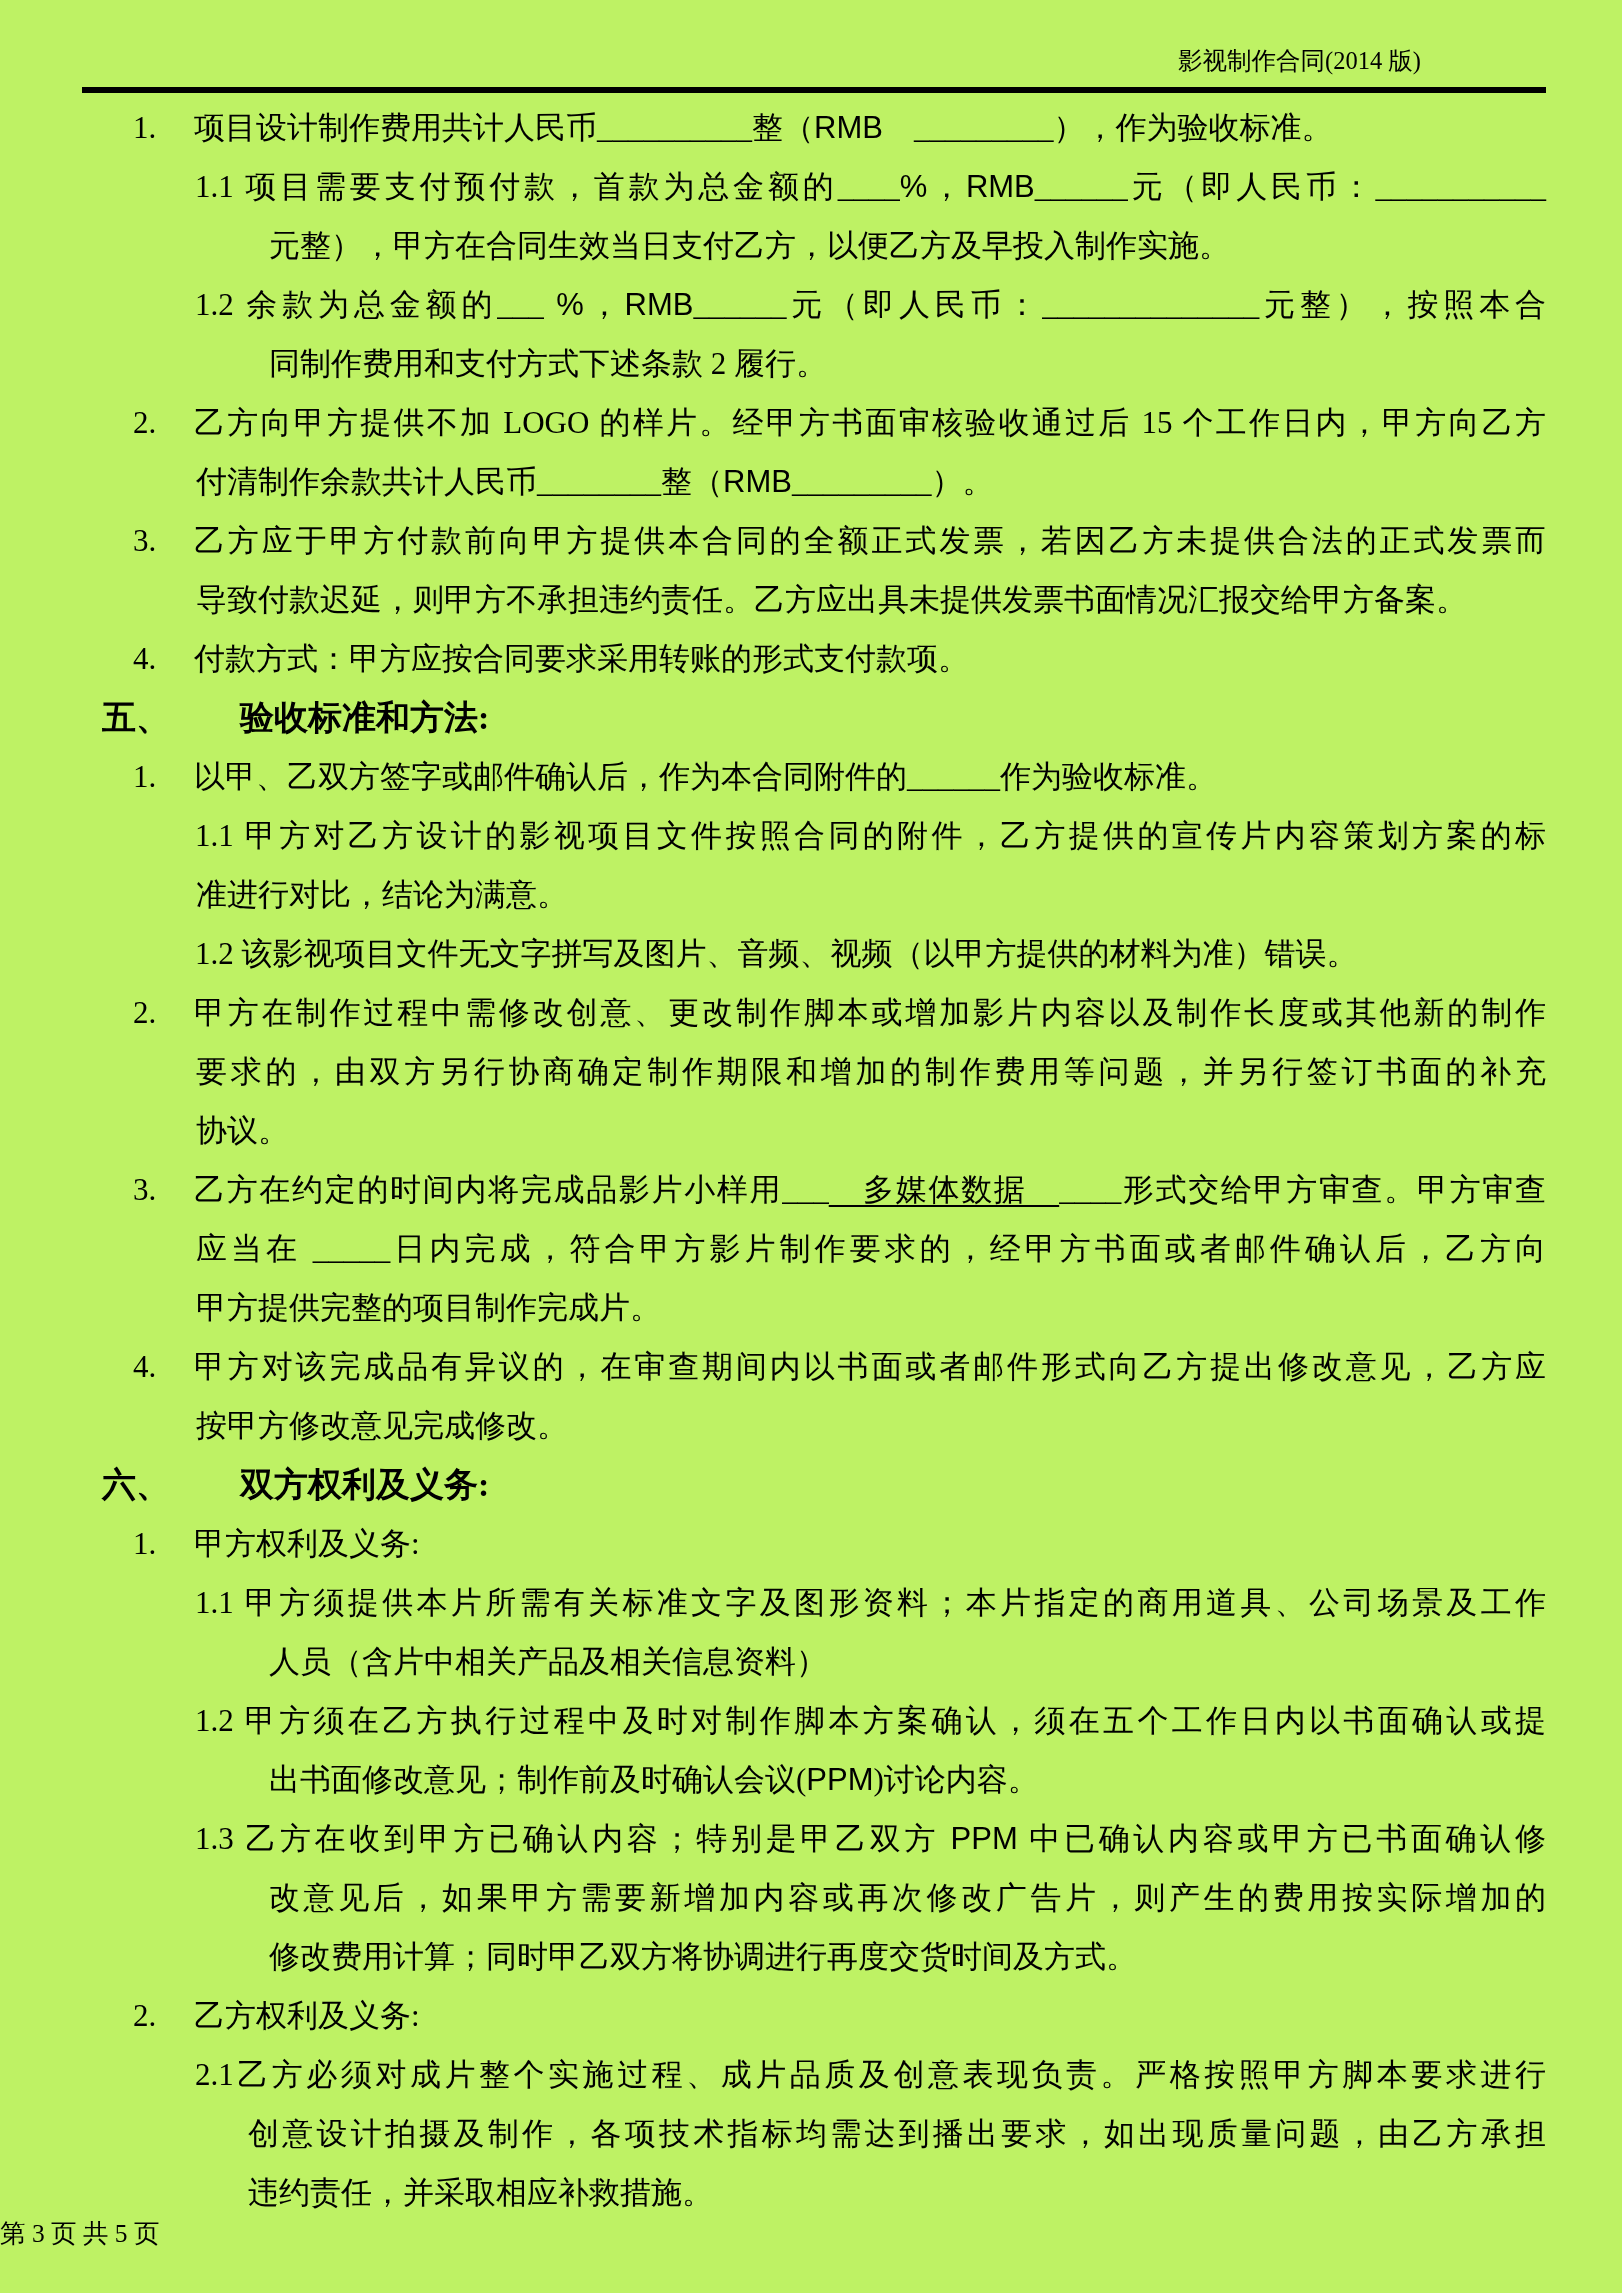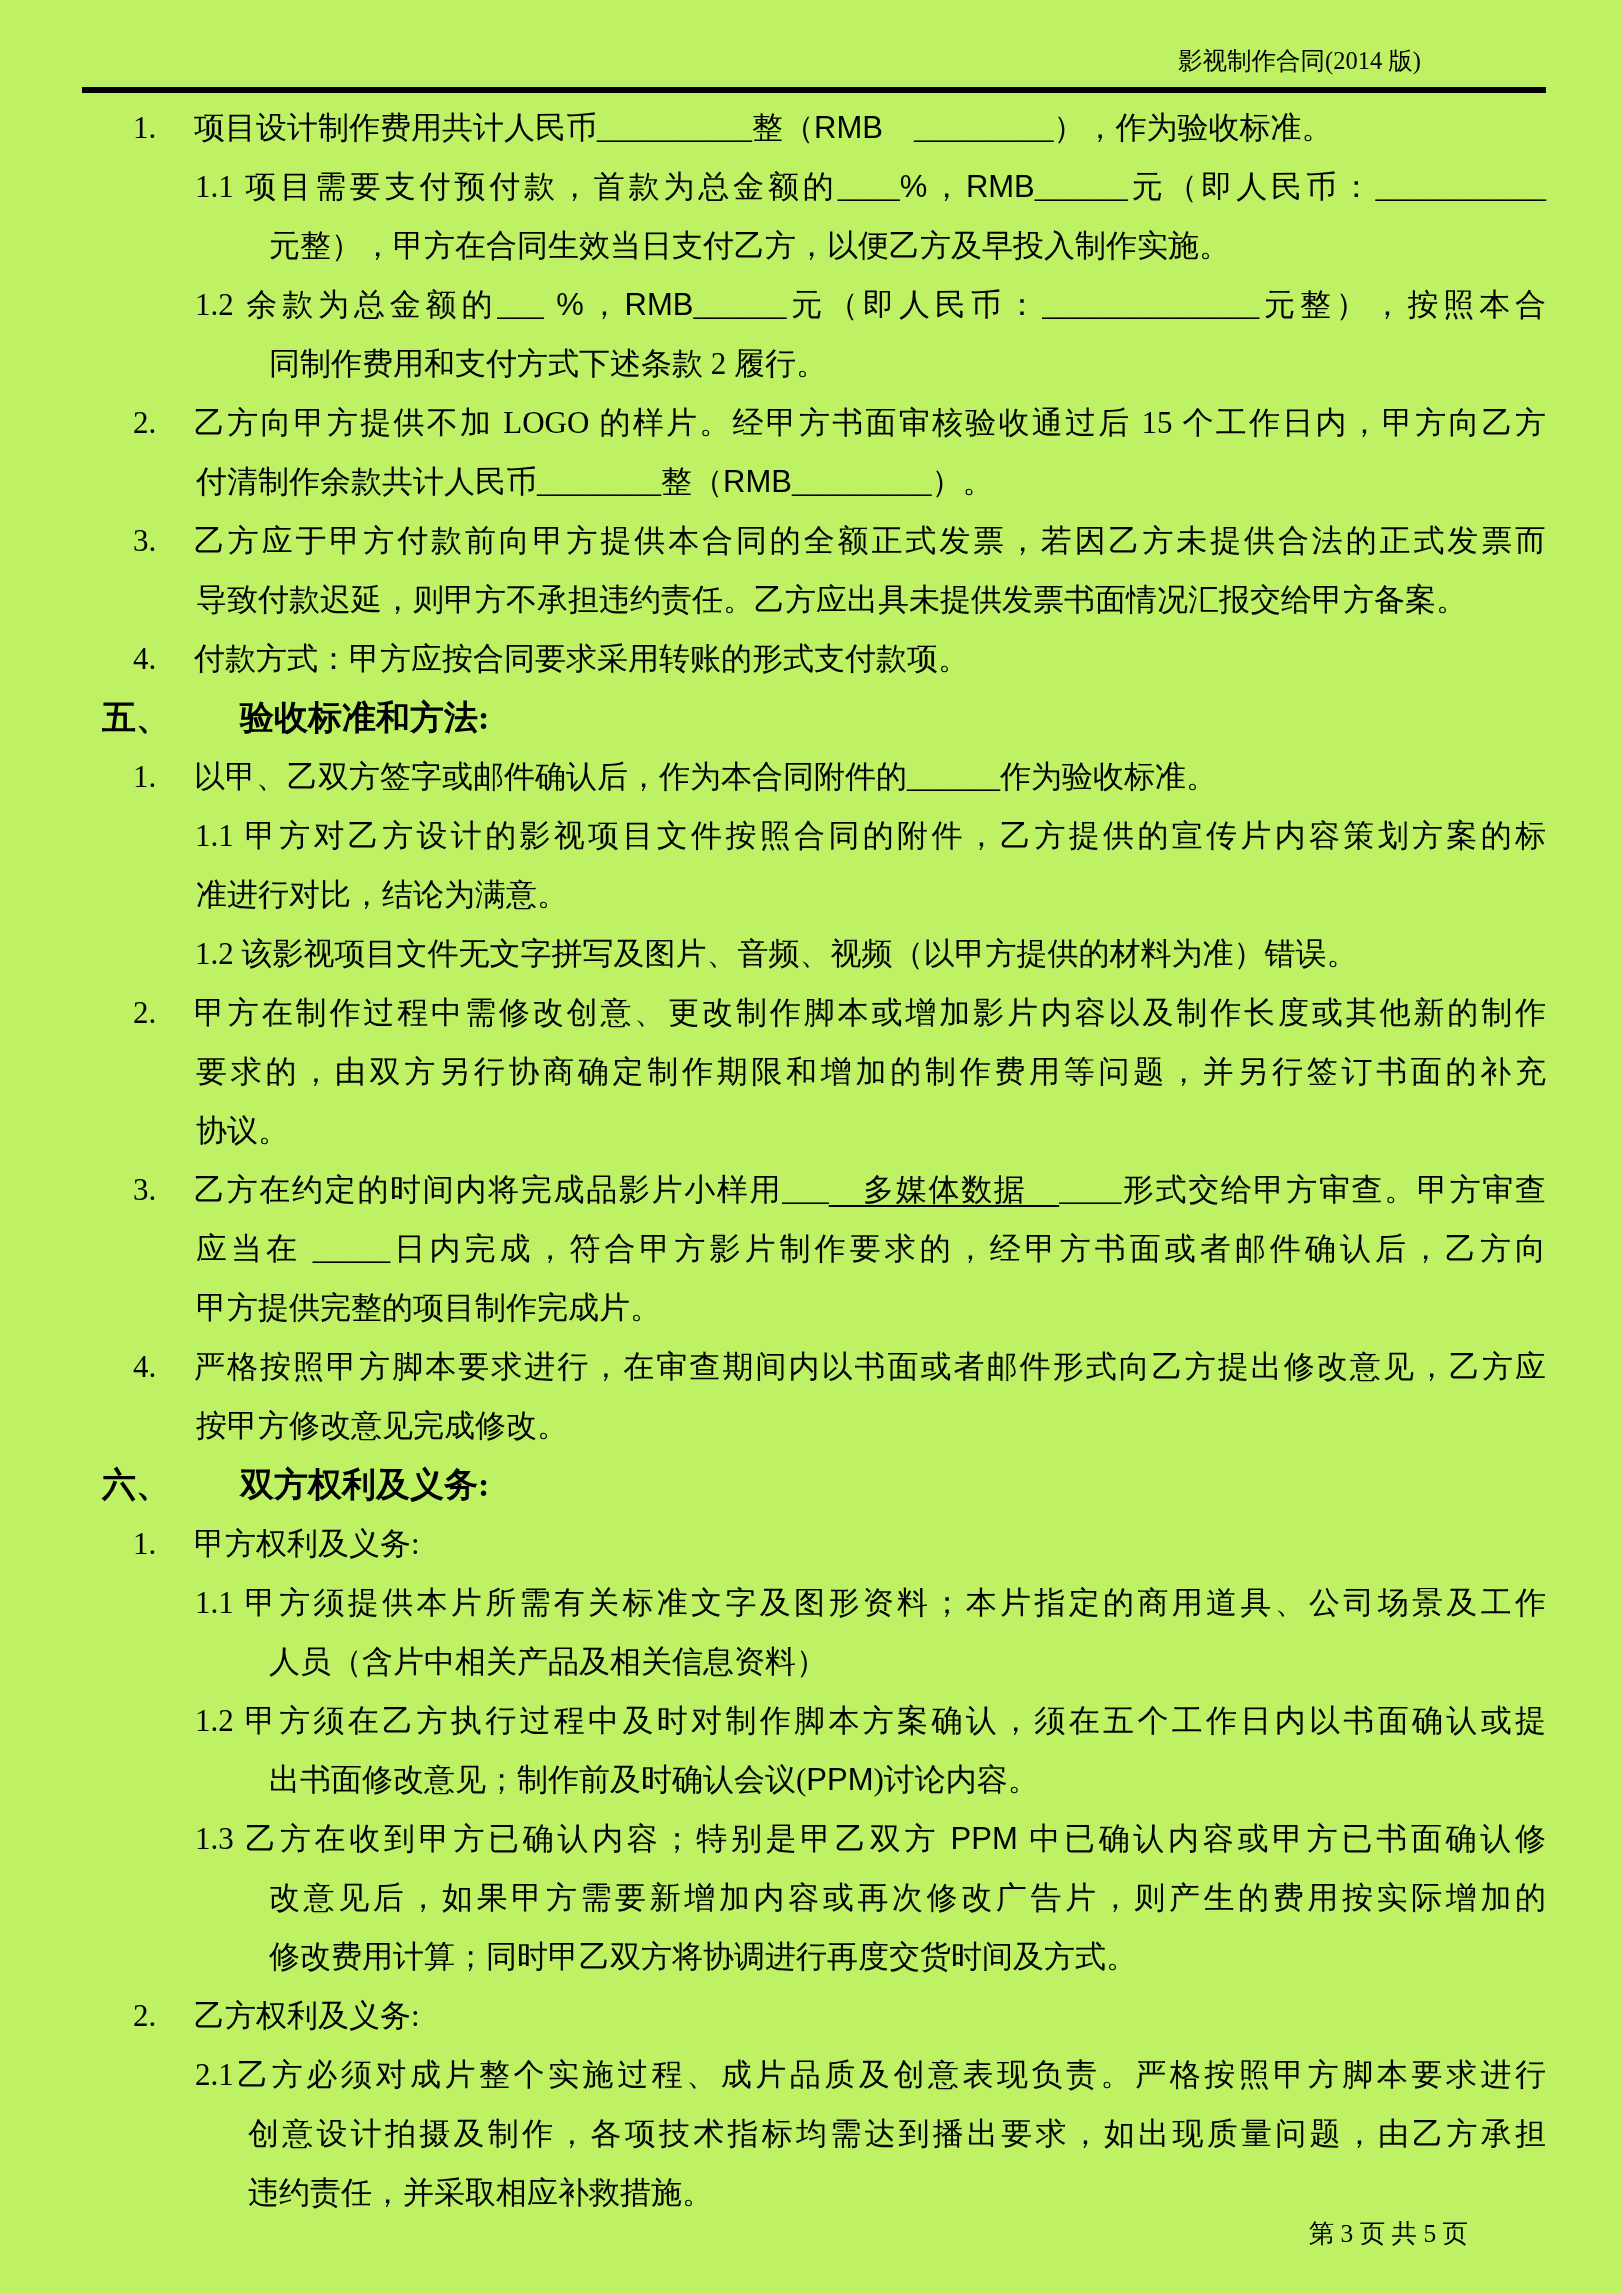--- a/index.html
+++ b/index.html
@@ -51,21 +51,21 @@
     margin-top:28px;
   }
   .u {
     text-decoration:underline;
     text-decoration-thickness:1.8px;
     text-underline-offset:4.5px;
     margin-top:24px;
   }
   .ftr {
     position:absolute; left:0; top:2216px; width:1468px;
-    text-align:right; font-size:25.5px;
+    text-align:left; font-size:25.5px;
   }
 </style>
 </head>
 <body>
 
 <div class="page">
   <div class="hdr">
     <span>影视制作合同(2014 版)</span>
   </div>
   <div class="rule"></div>
@@ -84,21 +84,21 @@
       <div class="line lv-n1"><span class="num">1.</span><span>以甲、乙双方签字或邮件确认后，作为本合同附件的</span><span>______</span><span>作为验收标准。</span></div>
       <div class="line lv-sub full"><span>1.1 甲方对乙方设计的影视项目文件按照合同的附件，乙方提供的宣传片内容策划方案的标</span></div>
       <div class="line lv-t1"><span>准进行对比，结论为满意。</span></div>
       <div class="line lv-sub"><span>1.2 该影视项目文件无文字拼写及图片、音频、视频（以甲方提供的材料为准）错误。</span></div>
       <div class="line lv-n1 full"><span class="num">2.</span><span>甲方在制作过程中需修改创意、更改制作脚本或增加影片内容以及制作长度或其他新的制作</span></div>
       <div class="line lv-t1 full"><span>要求的，由双方另行协商确定制作期限和增加的制作费用等问题，并另行签订书面的补充</span></div>
       <div class="line lv-t1"><span>协议。</span></div>
       <div class="line lv-n1 full"><span class="num">3.</span><span>乙方在约定的时间内将完成品影片小样用</span><span>___</span><span class="u">　多媒体数据　</span><span>____</span><span>形式交给甲方审查。甲方审查</span></div>
       <div class="line lv-t1 full"><span>应当在 </span><span>_____</span><span>日内完成，符合甲方影片制作要求的，经甲方书面或者邮件确认后，乙方向</span></div>
       <div class="line lv-t1"><span>甲方提供完整的项目制作完成片。</span></div>
-      <div class="line lv-n1 full"><span class="num">4.</span><span>严格按照甲方脚本要求进行，在审查期间内以书面或者邮件形式向乙方提出修改意见，乙方应</span></div>
+      <div class="line lv-n1 full"><span class="num">4.</span><span>甲方对该完成品有异议的，在审查期间内以书面或者邮件形式向乙方提出修改意见，乙方应</span></div>
       <div class="line lv-t1"><span>按甲方修改意见完成修改。</span></div>
       <div class="line lv-h"><span class="num">六、</span><span>双方权利及义务:</span></div>
       <div class="line lv-n1"><span class="num">1.</span><span>甲方权利及义务:</span></div>
       <div class="line lv-sub full"><span>1.1 甲方须提供本片所需有关标准文字及图形资料；本片指定的商用道具、公司场景及工作</span></div>
       <div class="line lv-subc"><span>人员（含片中相关产品及相关信息资料）</span></div>
       <div class="line lv-sub full"><span>1.2 甲方须在乙方执行过程中及时对制作脚本方案确认，须在五个工作日内以书面确认或提</span></div>
       <div class="line lv-subc"><span>出书面修改意见；制作前及时确认会议(</span><span class="lat">PPM</span><span>)讨论内容。</span></div>
       <div class="line lv-sub full"><span>1.3 乙方在收到甲方已确认内容；特别是甲乙双方 </span><span class="lat">PPM</span><span> 中已确认内容或甲方已书面确认修</span></div>
       <div class="line lv-subc full"><span>改意见后，如果甲方需要新增加内容或再次修改广告片，则产生的费用按实际增加的</span></div>
       <div class="line lv-subc"><span>修改费用计算；同时甲乙双方将协调进行再度交货时间及方式。</span></div>

